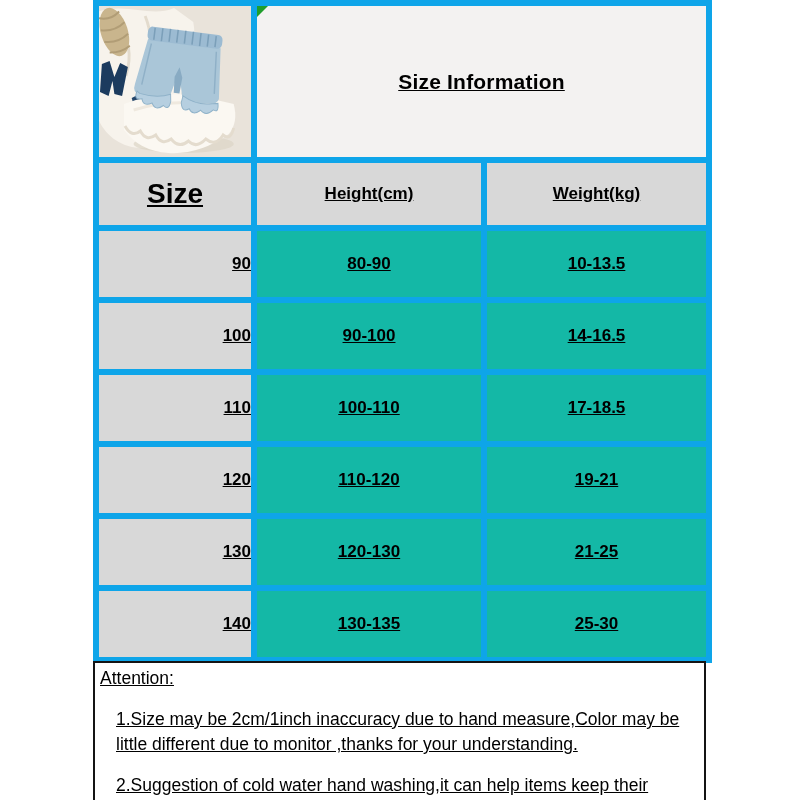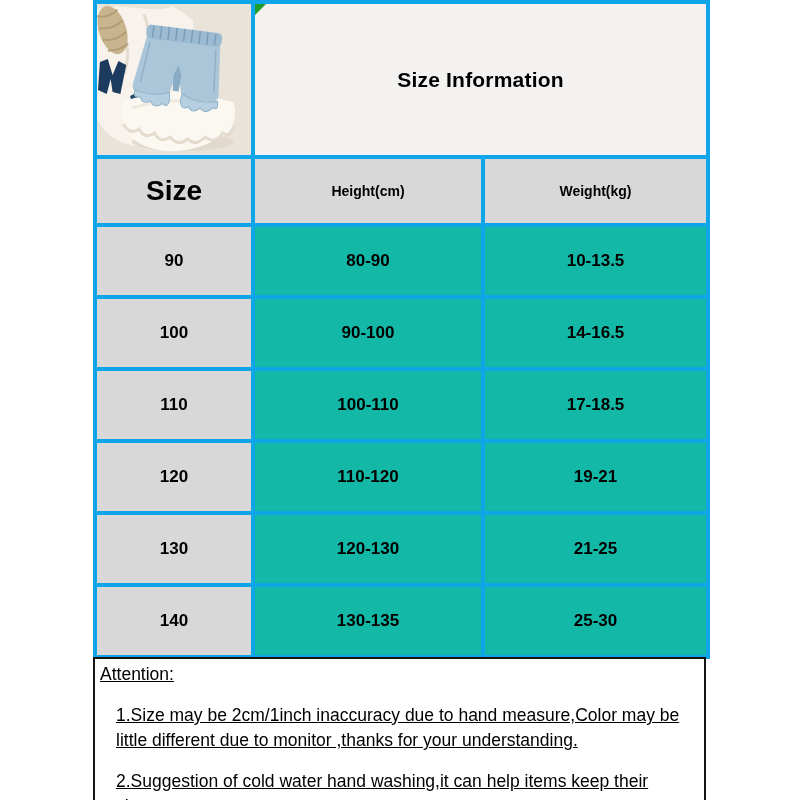--- a/index.html
+++ b/index.html
@@ -7,40 +7,40 @@
   body{
     width:800px;height:800px;background:#ffffff;
     font-family:"Liberation Sans",sans-serif;color:#000;
     position:relative;overflow:hidden;
   }
   .sheet{position:absolute;left:93px;top:0;width:613px;}
   table.size-table{
     border-collapse:collapse;table-layout:fixed;width:613px;
   }
   .size-table td,.size-table th{
-    border:4px solid #0ea5e9;padding:0;text-align:center;vertical-align:middle;
+    border:6px solid #0ea5e9;padding:0;text-align:center;vertical-align:middle;text-decoration:underline;
   }
   col.c1{width:158px}
   col.c2{width:230px}
   col.c3{width:225px}
   tr.top-row{height:151px;}
   td.photo-cell{background:#E9E3DA;padding:0;overflow:hidden;}
   td.photo-cell svg{display:block;width:100%;height:151px;}
   td.title-cell{background:#F3F2F1;position:relative;}
   .title-text{font-weight:bold;font-size:21px;letter-spacing:.2px;}
   .corner-marker{
     position:absolute;left:0;top:0;width:0;height:0;
     border-top:11px solid #1F9E2C;border-right:11px solid transparent;
   }
   tr.head-row{height:68px;}
-  tr.head-row th{background:#D8D8D8;font-weight:bold;font-size:14px;}
+  tr.head-row th{background:#D8D8D8;font-weight:bold;font-size:17px;}
   tr.head-row th.size-head{font-size:28px;}
   tr.data-row{height:72px;}
   tr.data-row td{background:#14b8a6;font-weight:bold;font-size:17px;}
-  tr.data-row td.size-col{background:#D8D8D8;}
+  tr.data-row td.size-col{background:#D8D8D8;text-align:right;}
   .attention{
     box-sizing:border-box;width:613px;margin-top:-2px;
     border:2px solid #141414;border-bottom-width:3px;
     min-height:127px;background:#ffffff;
     padding:3px 6px 6px 5px;
     font-size:17.5px;line-height:25px;text-decoration:underline;
   }
   .attention p{margin:16px;}
 </style>
 </head>

